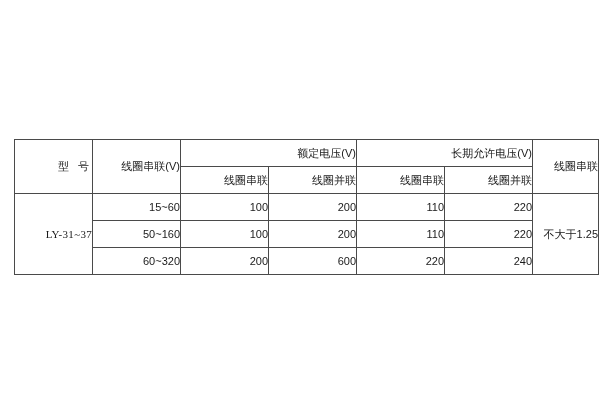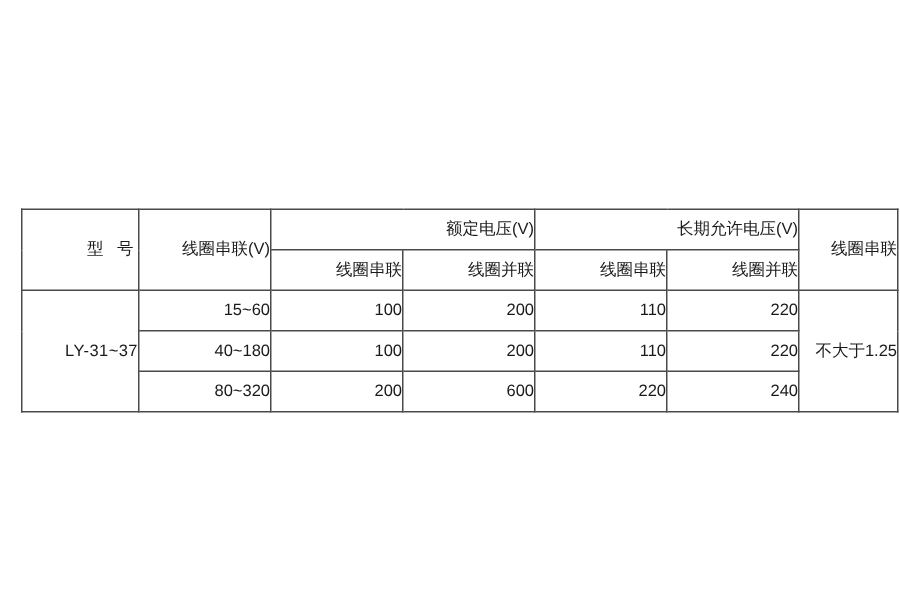--- a/index.html
+++ b/index.html
@@ -42,20 +42,21 @@
     color: #1a1a1a;
     font-size: 11px;
   }
   .col-model   { width: 78px; }
   .col-range   { width: 88px; }
   .col-v       { width: 88px; }
   .col-ret     { width: 66px; }
   .hdr-tall { height: 27px; }
   .model-cell {
     letter-spacing: 0.3px;
+    font-family: Liberation Serif, serif;
   }
   .model-head {
     letter-spacing: 3px;
   }
   .num { font-family: "Liberation Sans", sans-serif; margin-top: 44px; }
 </style>
 </head>
 <body>
 
 <div id="page">
@@ -87,28 +88,28 @@
         <tr>
           <td class="model-cell" rowspan="3">LY-31~37</td>
           <td class="num">15~60</td>
           <td class="num">100</td>
           <td class="num">200</td>
           <td class="num">110</td>
           <td class="num">220</td>
           <td rowspan="3">不大于1.25</td>
         </tr>
         <tr>
-          <td class="num">40~180</td>
+          <td class="num">50~160</td>
           <td class="num">100</td>
           <td class="num">200</td>
           <td class="num">110</td>
           <td class="num">220</td>
         </tr>
         <tr>
-          <td class="num">80~320</td>
+          <td class="num">60~320</td>
           <td class="num">200</td>
           <td class="num">600</td>
           <td class="num">220</td>
           <td class="num">240</td>
         </tr>
       </tbody>
     </table>
   </div>
 </div>
 

